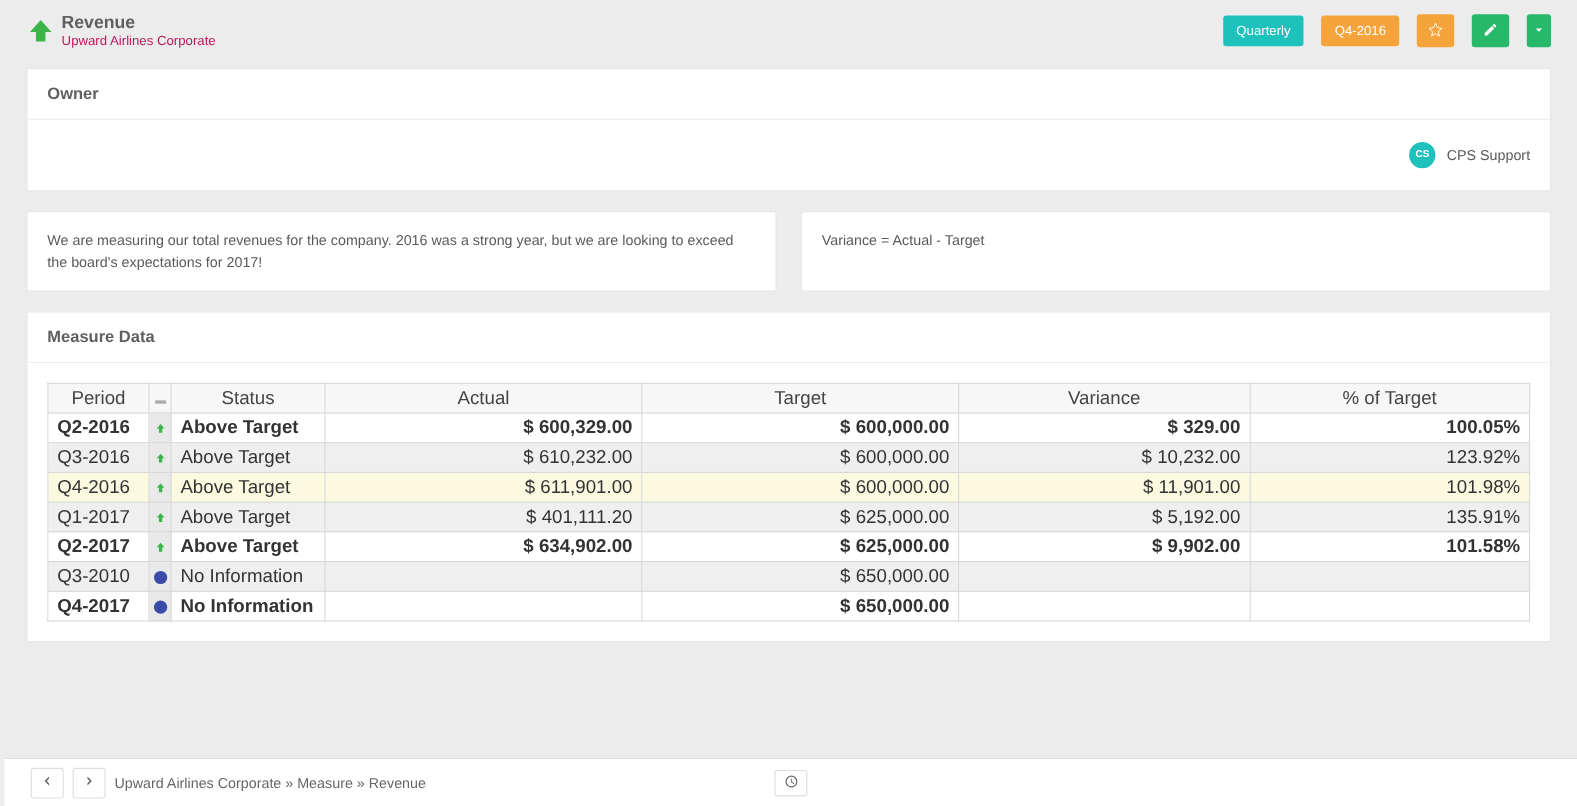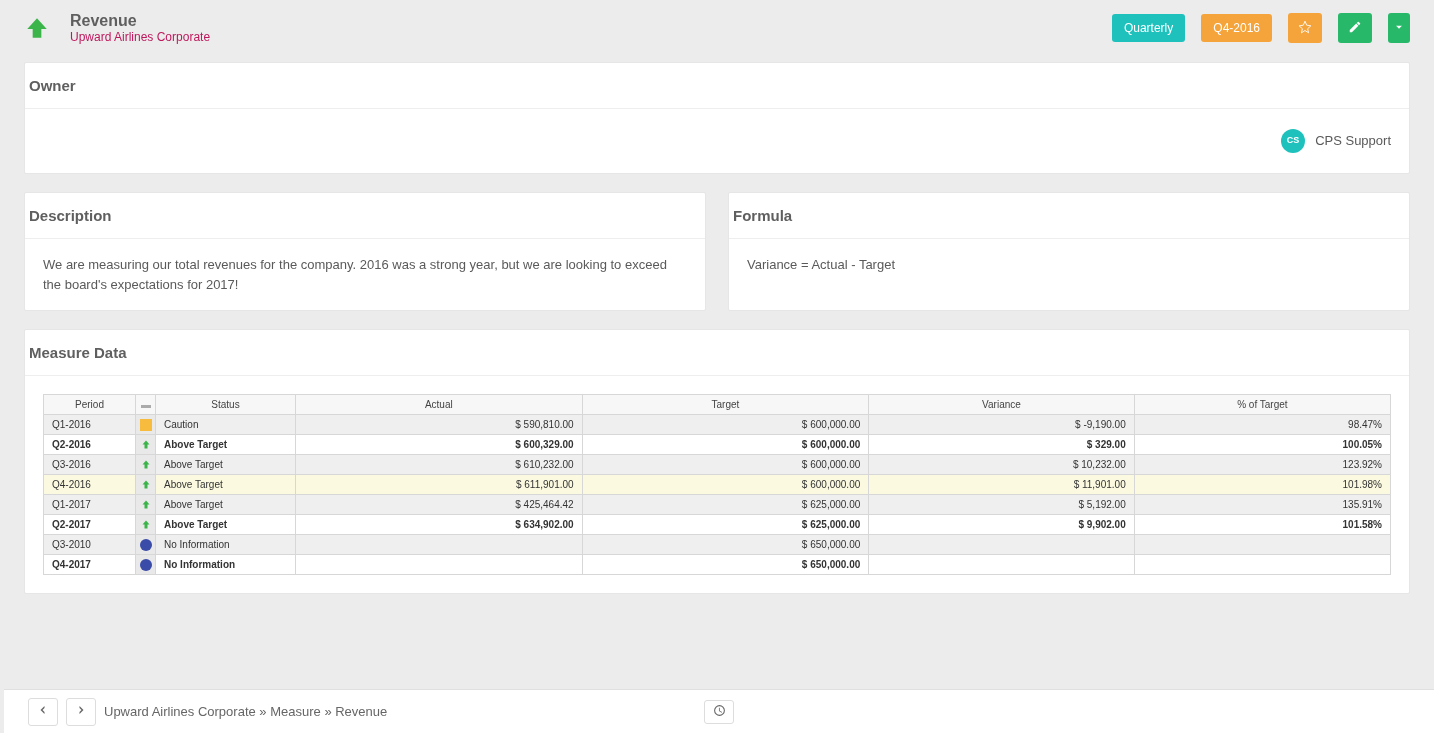--- a/index.html
+++ b/index.html
@@ -17,21 +17,21 @@
   }
   .header-row {
     display: flex;
     align-items: center;
     justify-content: space-between;
     margin-bottom: 18px;
   }
   .header-left {
     display: flex;
     align-items: center;
-    gap: 20px;
+    gap: 6px;
   }
   .arrow-up-lg svg { width: 26px; height: 26px; display:block; }
   .title-block { display: flex; flex-direction: column; }
   .page-title { font-size: 16px; font-weight: 600; color: #5f5f5f; }
   .page-subtitle { font-size: 12px; color: #be185d; }
   .header-right { display: flex; gap: 16px; align-items: center; }
   .btn {
     border: none; color: #fff; font-size: 12px; padding: 7px 12px;
     border-radius: 3px; cursor: pointer; display: inline-flex; align-items: center; justify-content: center;
   }
@@ -42,42 +42,42 @@
   .btn-caret { width: 22px; height: 30px; padding:0; }
   .btn svg { width: 14px; height: 14px; fill: #fff; }
 
   .card {
     background: #fff;
     border: 1px solid #e6e6e6;
     border-radius: 2px;
     margin-bottom: 18px;
   }
   .card-header {
-    padding: 14px 4px;
+    padding: 14px 18px;
     font-size: 15px;
     font-weight: 600;
     color: #5f5f5f;
     border-bottom: 1px solid #eee;
   }
   .card-body { padding: 16px 18px; font-size: 13px; color: #5a5a5a; line-height: 1.5; }
   .owner-body { display:flex; align-items:center; gap: 10px; padding: 20px 18px; justify-content: flex-end; }
   .avatar {
     width: 24px; height: 24px; border-radius: 50%;
     background: #1fc1bd; color:#fff;
     display:flex; align-items:center; justify-content:center;
     font-size: 9px; font-weight:600;
   }
 
   .two-col { display: flex; gap: 22px; margin-bottom: 18px; }
   .two-col .card { margin-bottom: 0; }
   .col-half { flex: 1; }
 
   .measure-body { padding: 18px; }
 
-  table.data { width: 100%; border-collapse: collapse; font-size: 10px; }
+  table.data { width: 100%; border-collapse: collapse; font-size: 17px; }
   table.data th, table.data td {
     border: 1px solid #d7d7d7;
     padding: 3px 8px;
     height: 20px;
     white-space: nowrap;
   }
   table.data th {
     background: #f7f7f7;
     font-weight: 400;
     color: #444;
@@ -166,54 +166,43 @@
   <div class="card">
     <div class="card-header">Owner</div>
     <div class="card-body owner-body">
       <span class="avatar">CS</span>
       <span>CPS Support</span>
     </div>
   </div>
 
   <div class="two-col">
     <div class="card col-half">
-      <div class="card-header">Description</div>
       <div class="card-body">We are measuring our total revenues for the company. 2016 was a strong year, but we are looking to exceed the board's expectations for 2017!</div>
     </div>
     <div class="card col-half">
-      <div class="card-header">Formula</div>
       <div class="card-body">Variance = Actual - Target</div>
     </div>
   </div>
 
   <div class="card">
     <div class="card-header">Measure Data</div>
     <div class="measure-body">
       <table class="data">
         <thead>
           <tr>
             <th class="col-period">Period</th>
             <th class="col-icon"><span class="minus-ico"></span></th>
             <th class="col-status">Status</th>
             <th>Actual</th>
             <th>Target</th>
             <th>Variance</th>
             <th>% of Target</th>
           </tr>
         </thead>
         <tbody id="measure-body">
-            <tr class="row-even">
-              <td class="col-period">Q1-2016</td>
-              <td class="col-icon"><span class="status-sq"></span></td>
-              <td class="col-status">Caution</td>
-              <td class="col-num">$ 590,810.00</td>
-              <td class="col-num">$ 600,000.00</td>
-              <td class="col-num">$ -9,190.00</td>
-              <td class="col-num">98.47%</td>
-            </tr>
             <tr class="row-odd">
               <td class="col-period">Q2-2016</td>
               <td class="col-icon"><span class="status-arrow"><svg viewBox="0 0 24 24">
                     <path fill="#3bb54a" d="M12 3l7 8h-4v8h-6v-8H5z"></path>
                   </svg></span></td>
               <td class="col-status">Above Target</td>
               <td class="col-num">$ 600,329.00</td>
               <td class="col-num">$ 600,000.00</td>
               <td class="col-num">$ 329.00</td>
               <td class="col-num">100.05%</td>
@@ -239,21 +228,21 @@
               <td class="col-num">$ 600,000.00</td>
               <td class="col-num">$ 11,901.00</td>
               <td class="col-num">101.98%</td>
             </tr>
             <tr class="row-even">
               <td class="col-period">Q1-2017</td>
               <td class="col-icon"><span class="status-arrow"><svg viewBox="0 0 24 24">
                     <path fill="#3bb54a" d="M12 3l7 8h-4v8h-6v-8H5z"></path>
                   </svg></span></td>
               <td class="col-status">Above Target</td>
-              <td class="col-num">$ 425,464.42</td>
+              <td class="col-num">$ 401,111.20</td>
               <td class="col-num">$ 625,000.00</td>
               <td class="col-num">$ 5,192.00</td>
               <td class="col-num">135.91%</td>
             </tr>
             <tr class="row-odd">
               <td class="col-period">Q2-2017</td>
               <td class="col-icon"><span class="status-arrow"><svg viewBox="0 0 24 24">
                     <path fill="#3bb54a" d="M12 3l7 8h-4v8h-6v-8H5z"></path>
                   </svg></span></td>
               <td class="col-status">Above Target</td>

